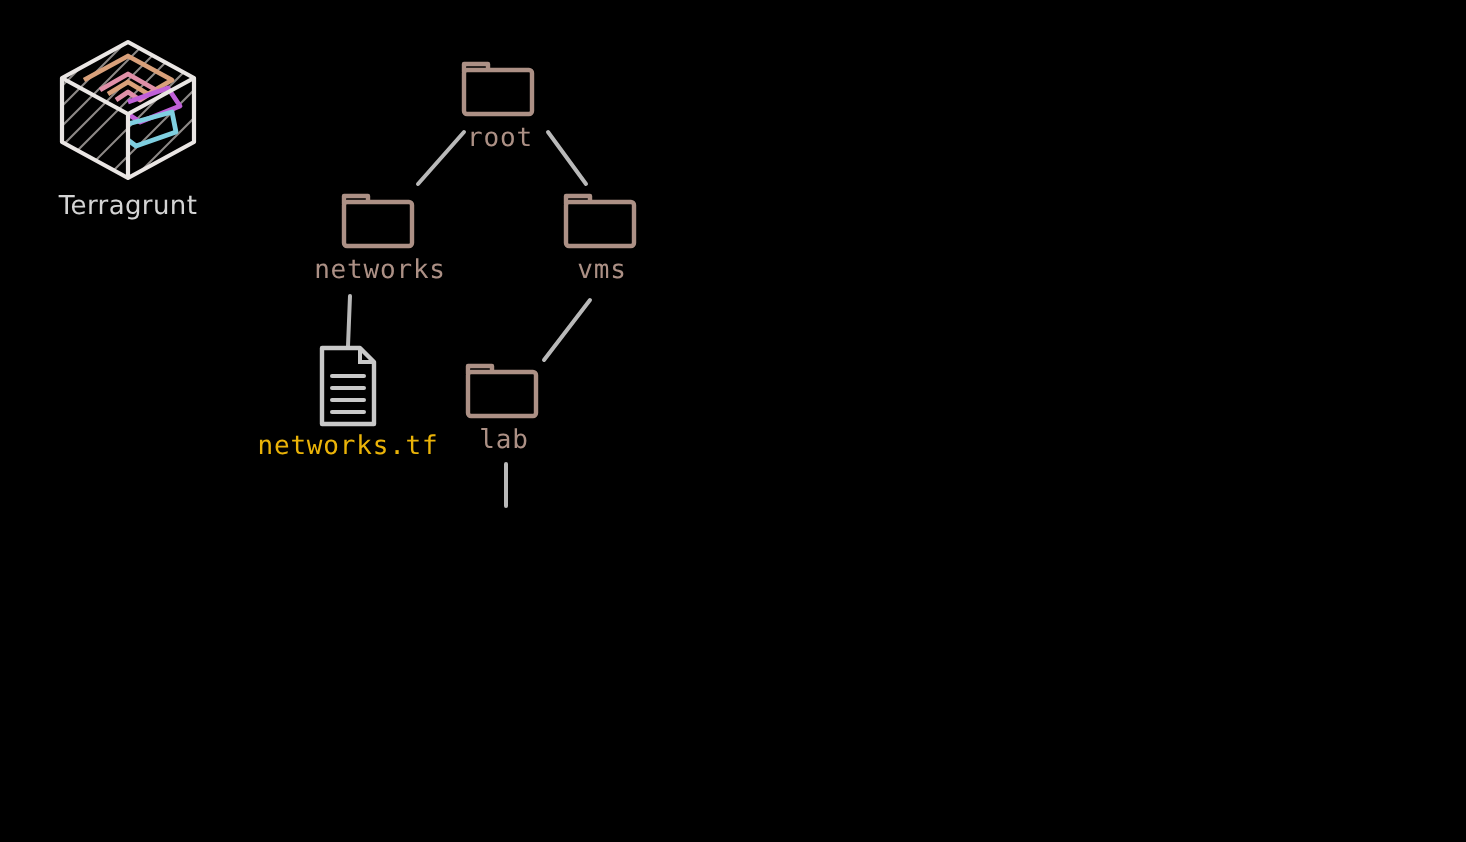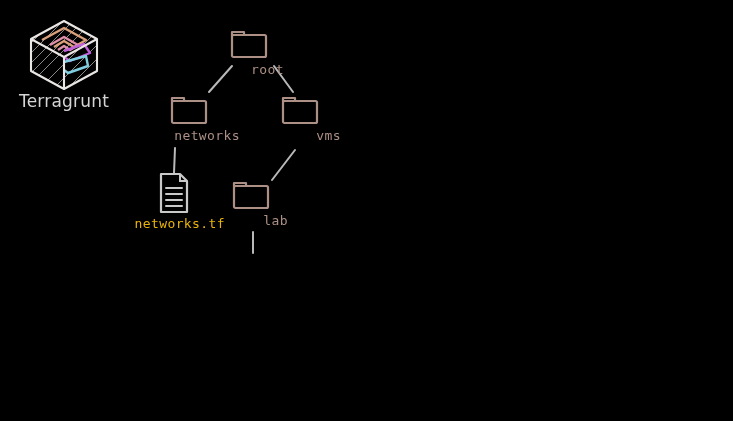--- a/index.html
+++ b/index.html
@@ -34,30 +34,30 @@
   .brand-mark {
     width: 76px;
     height: 74px;
     margin: 0 auto;
     display: block;
   }
   .brand-label {
     margin-top: 5px;
     color: #d4d4d4;
     font-family: "DejaVu Sans", "Liberation Sans", sans-serif;
-    font-size: 17px;
+    font-size: 13px;
     letter-spacing: 0.2px;
     line-height: 16px;
     white-space: nowrap;
   }
 
   
   .node {
     position: absolute;
-    text-align: right;
+    text-align: center;
     white-space: nowrap;
   }
   .node-icon {
     display: block;
     margin: 0 auto;
   }
   .node-label {
     display: block;
     margin-top: 2px;
     font-family: "DejaVu Sans Mono", "Liberation Mono", monospace;

